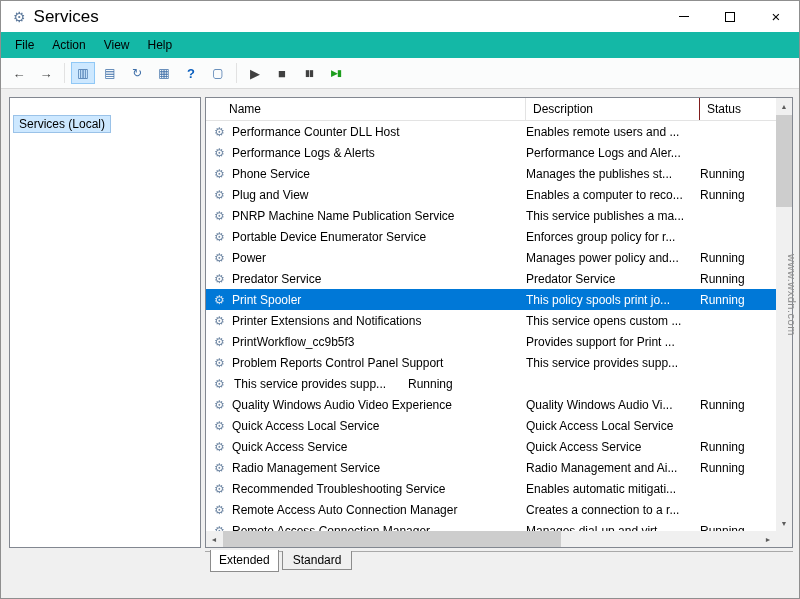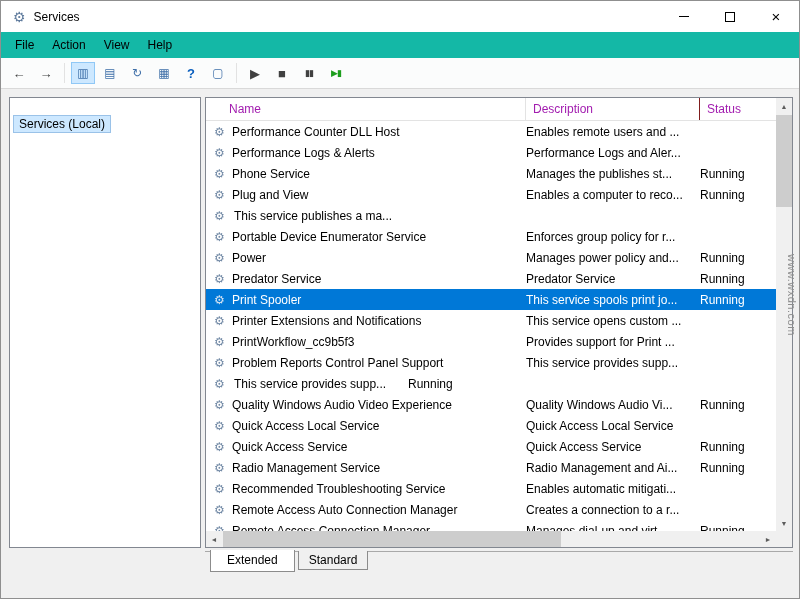--- a/index.html
+++ b/index.html
@@ -3,21 +3,21 @@
 <meta charset="utf-8">
 <style>
   *{margin:0;padding:0;box-sizing:border-box;}
   html,body{width:800px;height:599px;}
   body{font-family:"Liberation Sans","DejaVu Sans",sans-serif;font-size:12px;color:#000;background:#fff;}
   .window{position:relative;width:800px;height:599px;background:#f0f0f0;border:1px solid #8f8f8f;overflow:hidden;}
 
   
   .titlebar{position:absolute;left:0;top:0;width:100%;height:31px;background:#fff;display:flex;align-items:center;}
   .app-icon{margin-left:12px;font-size:14px;color:#5f7b9d;line-height:1;}
-  .title-text{margin-left:8px;font-size:12px;}
+  .title-text{margin-left:8px;font-size:17px;}
   .win-controls{position:absolute;right:0;top:0;height:31px;display:flex;}
   .win-btn{width:46px;height:31px;display:flex;align-items:center;justify-content:center;cursor:default;}
   .glyph-min{display:block;width:10px;height:1px;background:#000;}
   .glyph-max{display:block;width:10px;height:10px;border:1px solid #000;}
   .glyph-close{font-size:15px;line-height:1;}
 
   
   .menubar{position:absolute;left:0;top:31px;width:100%;height:26px;background:#14b8a6;display:flex;align-items:center;padding-left:5px;}
   .menu-item{padding:0 9px;line-height:26px;}
 
@@ -31,21 +31,21 @@
   .tb-btn.small-ic{font-size:9px;letter-spacing:-1px;}
   .tb-sep{width:1px;height:20px;background:#e2e2e2;margin:0 3px;flex:none;}
 
   
   .sidebar{position:absolute;left:8px;top:96px;width:192px;height:451px;background:#fff;border:1px solid #828790;}
   .tree-root{display:inline-block;margin:17px 0 0 3px;padding:1px 5px;background:#cde8ff;border:1px solid #9ac2e8;}
 
   
   .mainpanel{position:absolute;left:204px;top:96px;width:588px;height:451px;background:#fff;border:1px solid #828790;}
   .lheader{position:absolute;left:0;top:0;right:16px;height:23px;display:flex;border-bottom:1px solid #e3e3e3;background:#fff;}
-  .hc{line-height:22px;color:#a21caf;white-space:nowrap;overflow:hidden;}
+  .hc{line-height:22px;color:#000000;white-space:nowrap;overflow:hidden;}
   .hc-name{width:320px;padding-left:23px;border-right:1px solid #e3e3e3;}
   .hc-desc{width:174px;padding-left:7px;border-right:1px solid #7f1d1d;}
   .hc-status{flex:1;padding-left:7px;}
   .rows{position:absolute;left:0;top:23px;right:16px;bottom:16px;overflow:hidden;}
   .srow{display:flex;align-items:center;height:21px;white-space:nowrap;}
   .gear{width:15px;margin-left:6px;font-size:12px;color:#7189a5;flex:none;text-align:center;line-height:1;}
   .c-name{width:292px;padding-left:5px;overflow:hidden;flex:none;}
   .c-desc{width:174px;padding-left:7px;overflow:hidden;flex:none;}
   .c-status{flex:1;padding-left:7px;overflow:hidden;}
   .srow.selected{background:#0078d7;color:#fff;}
@@ -60,21 +60,21 @@
   .hscroll{position:absolute;left:0;right:16px;bottom:0;height:16px;background:#f0f0f0;}
   .hthumb{position:absolute;top:0;left:17px;width:338px;height:16px;background:#cdcdcd;}
   .ha-left{left:0;top:0;}
   .ha-right{right:0;top:0;}
   .scorner{position:absolute;right:0;bottom:0;width:16px;height:16px;background:#f0f0f0;}
 
   
   .tabline{position:absolute;left:204px;top:550px;width:588px;height:1px;background:#a9a9a9;z-index:1;}
   .tabs{position:absolute;left:209px;top:550px;display:flex;align-items:flex-start;z-index:2;}
   .tab{padding:0 10px;border:1px solid #8c8c8c;border-top:none;background:#f0f0f0;height:19px;line-height:18px;}
-  .tab.active{background:#fff;height:22px;line-height:20px;margin-top:-1px;padding:0 16px;}
+  .tab.active{background:#fff;height:22px;line-height:20px;margin-top:-1px;padding:0 8px;}
   .tab + .tab{margin-left:3px;}
 
   
   .watermark{position:absolute;top:253px;right:1px;writing-mode:vertical-rl;font-size:11px;color:#8f8f8f;z-index:6;letter-spacing:0.5px;}
 </style>
 </head>
 <body>
 
 <div class="window">
 
@@ -148,20 +148,21 @@
           <span class="c-status">Running</span>
         </div>
         <div class="srow">
           <span class="gear">⚙</span>
           <span class="c-name">Plug and View</span>
           <span class="c-desc">Enables a computer to reco...</span>
           <span class="c-status">Running</span>
         </div>
         <div class="srow">
           <span class="gear">⚙</span>
+          <span class="c-name">PNRP Machine Name Publication Service</span>
           <span class="c-desc">This service publishes a ma...</span>
           <span class="c-status"></span>
         </div>
         <div class="srow">
           <span class="gear">⚙</span>
           <span class="c-name">Portable Device Enumerator Service</span>
           <span class="c-desc">Enforces group policy for r...</span>
           <span class="c-status"></span>
         </div>
         <div class="srow">
@@ -172,21 +173,21 @@
         </div>
         <div class="srow">
           <span class="gear">⚙</span>
           <span class="c-name">Predator Service</span>
           <span class="c-desc">Predator Service</span>
           <span class="c-status">Running</span>
         </div>
         <div class="srow selected">
           <span class="gear">⚙</span>
           <span class="c-name">Print Spooler</span>
-          <span class="c-desc">This service spools print jo...</span>
+          <span class="c-desc">This policy spools print jo...</span>
           <span class="c-status">Running</span>
         </div>
         <div class="srow">
           <span class="gear">⚙</span>
           <span class="c-name">Printer Extensions and Notifications</span>
           <span class="c-desc">This service opens custom ...</span>
           <span class="c-status"></span>
         </div>
         <div class="srow">
           <span class="gear">⚙</span>

